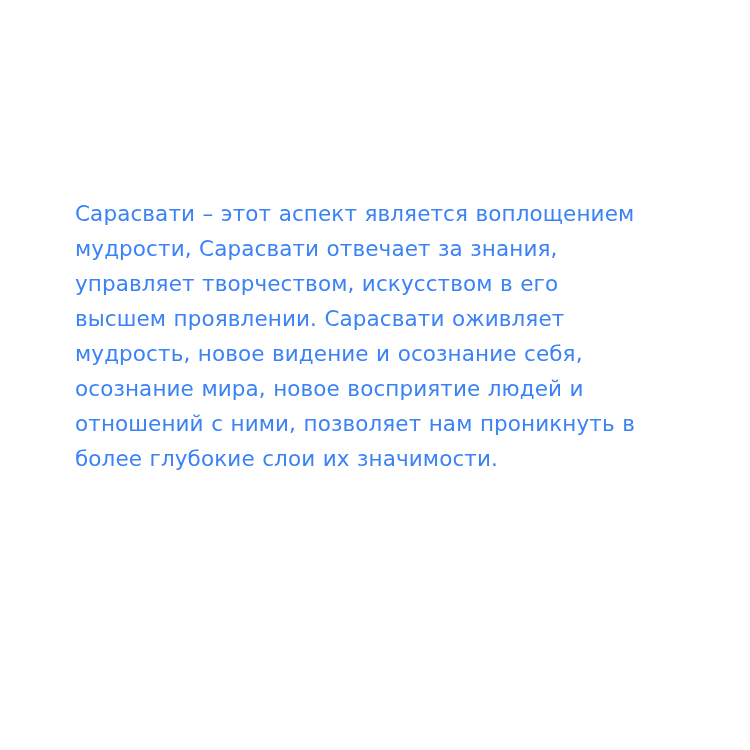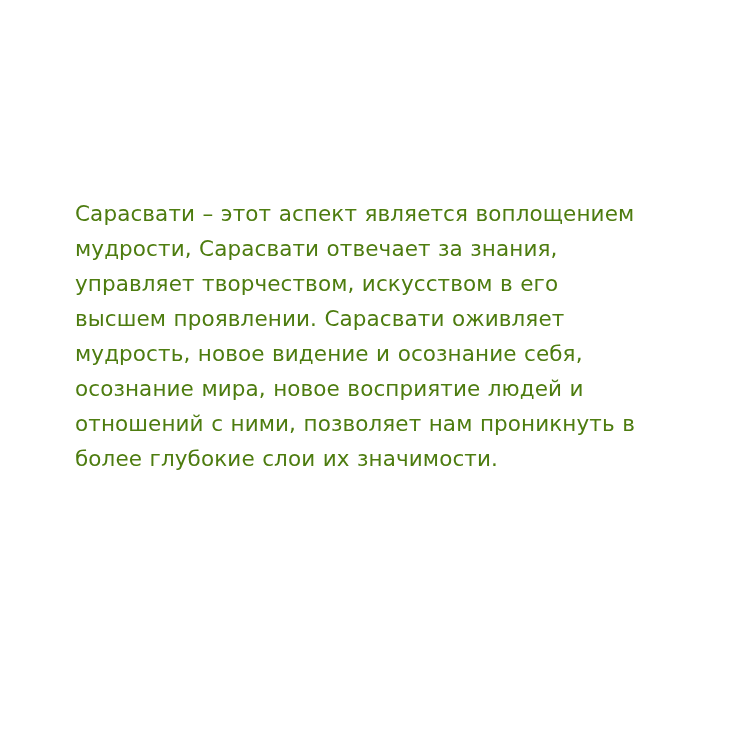--- a/index.html
+++ b/index.html
@@ -23,21 +23,21 @@
   .text-block {
     position: absolute;
     left: 75px;
     top: 196px;
     width: 560px;
   }
   .body-text {
     margin: 0;
     font-size: 21.5px;
     line-height: 35px;
-    color: #4d7c0f;
+    color: #3b82f6;
     letter-spacing: 0.1px;
     text-align: left;
     word-spacing: 0.5px;
   }
 </style>
 </head>
 <body>
 
 <div class="page">
   <div class="text-block">

